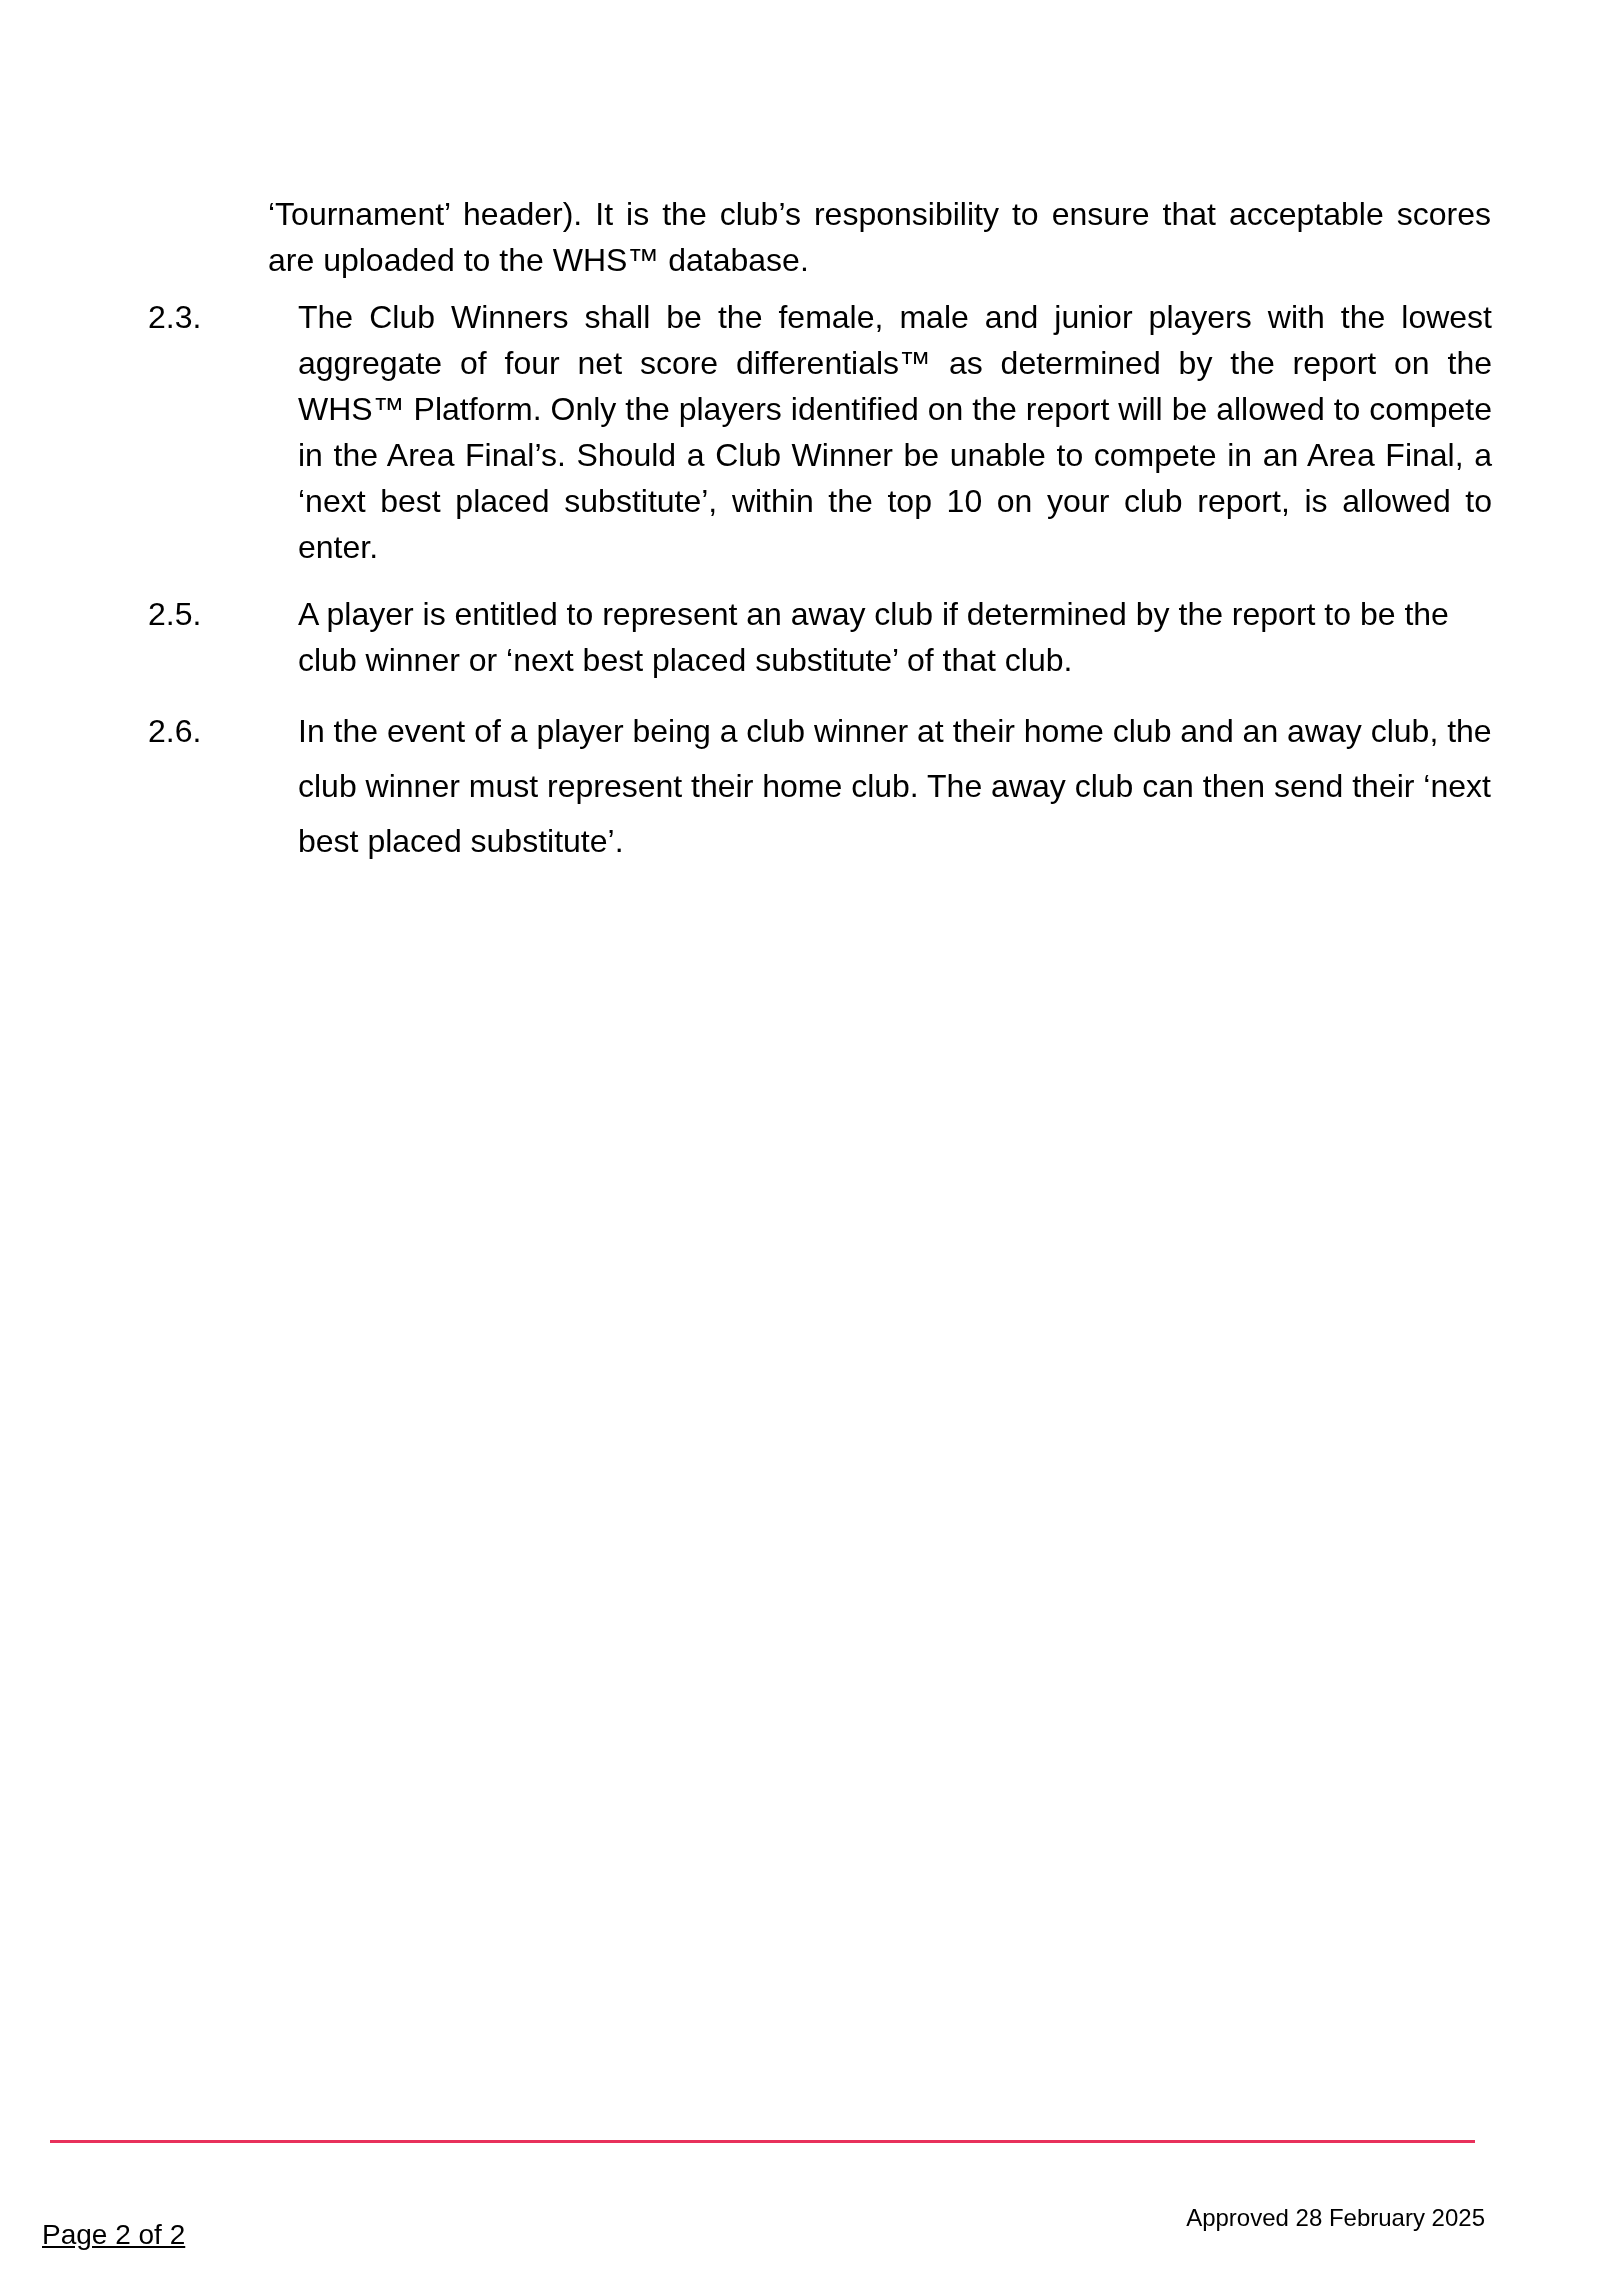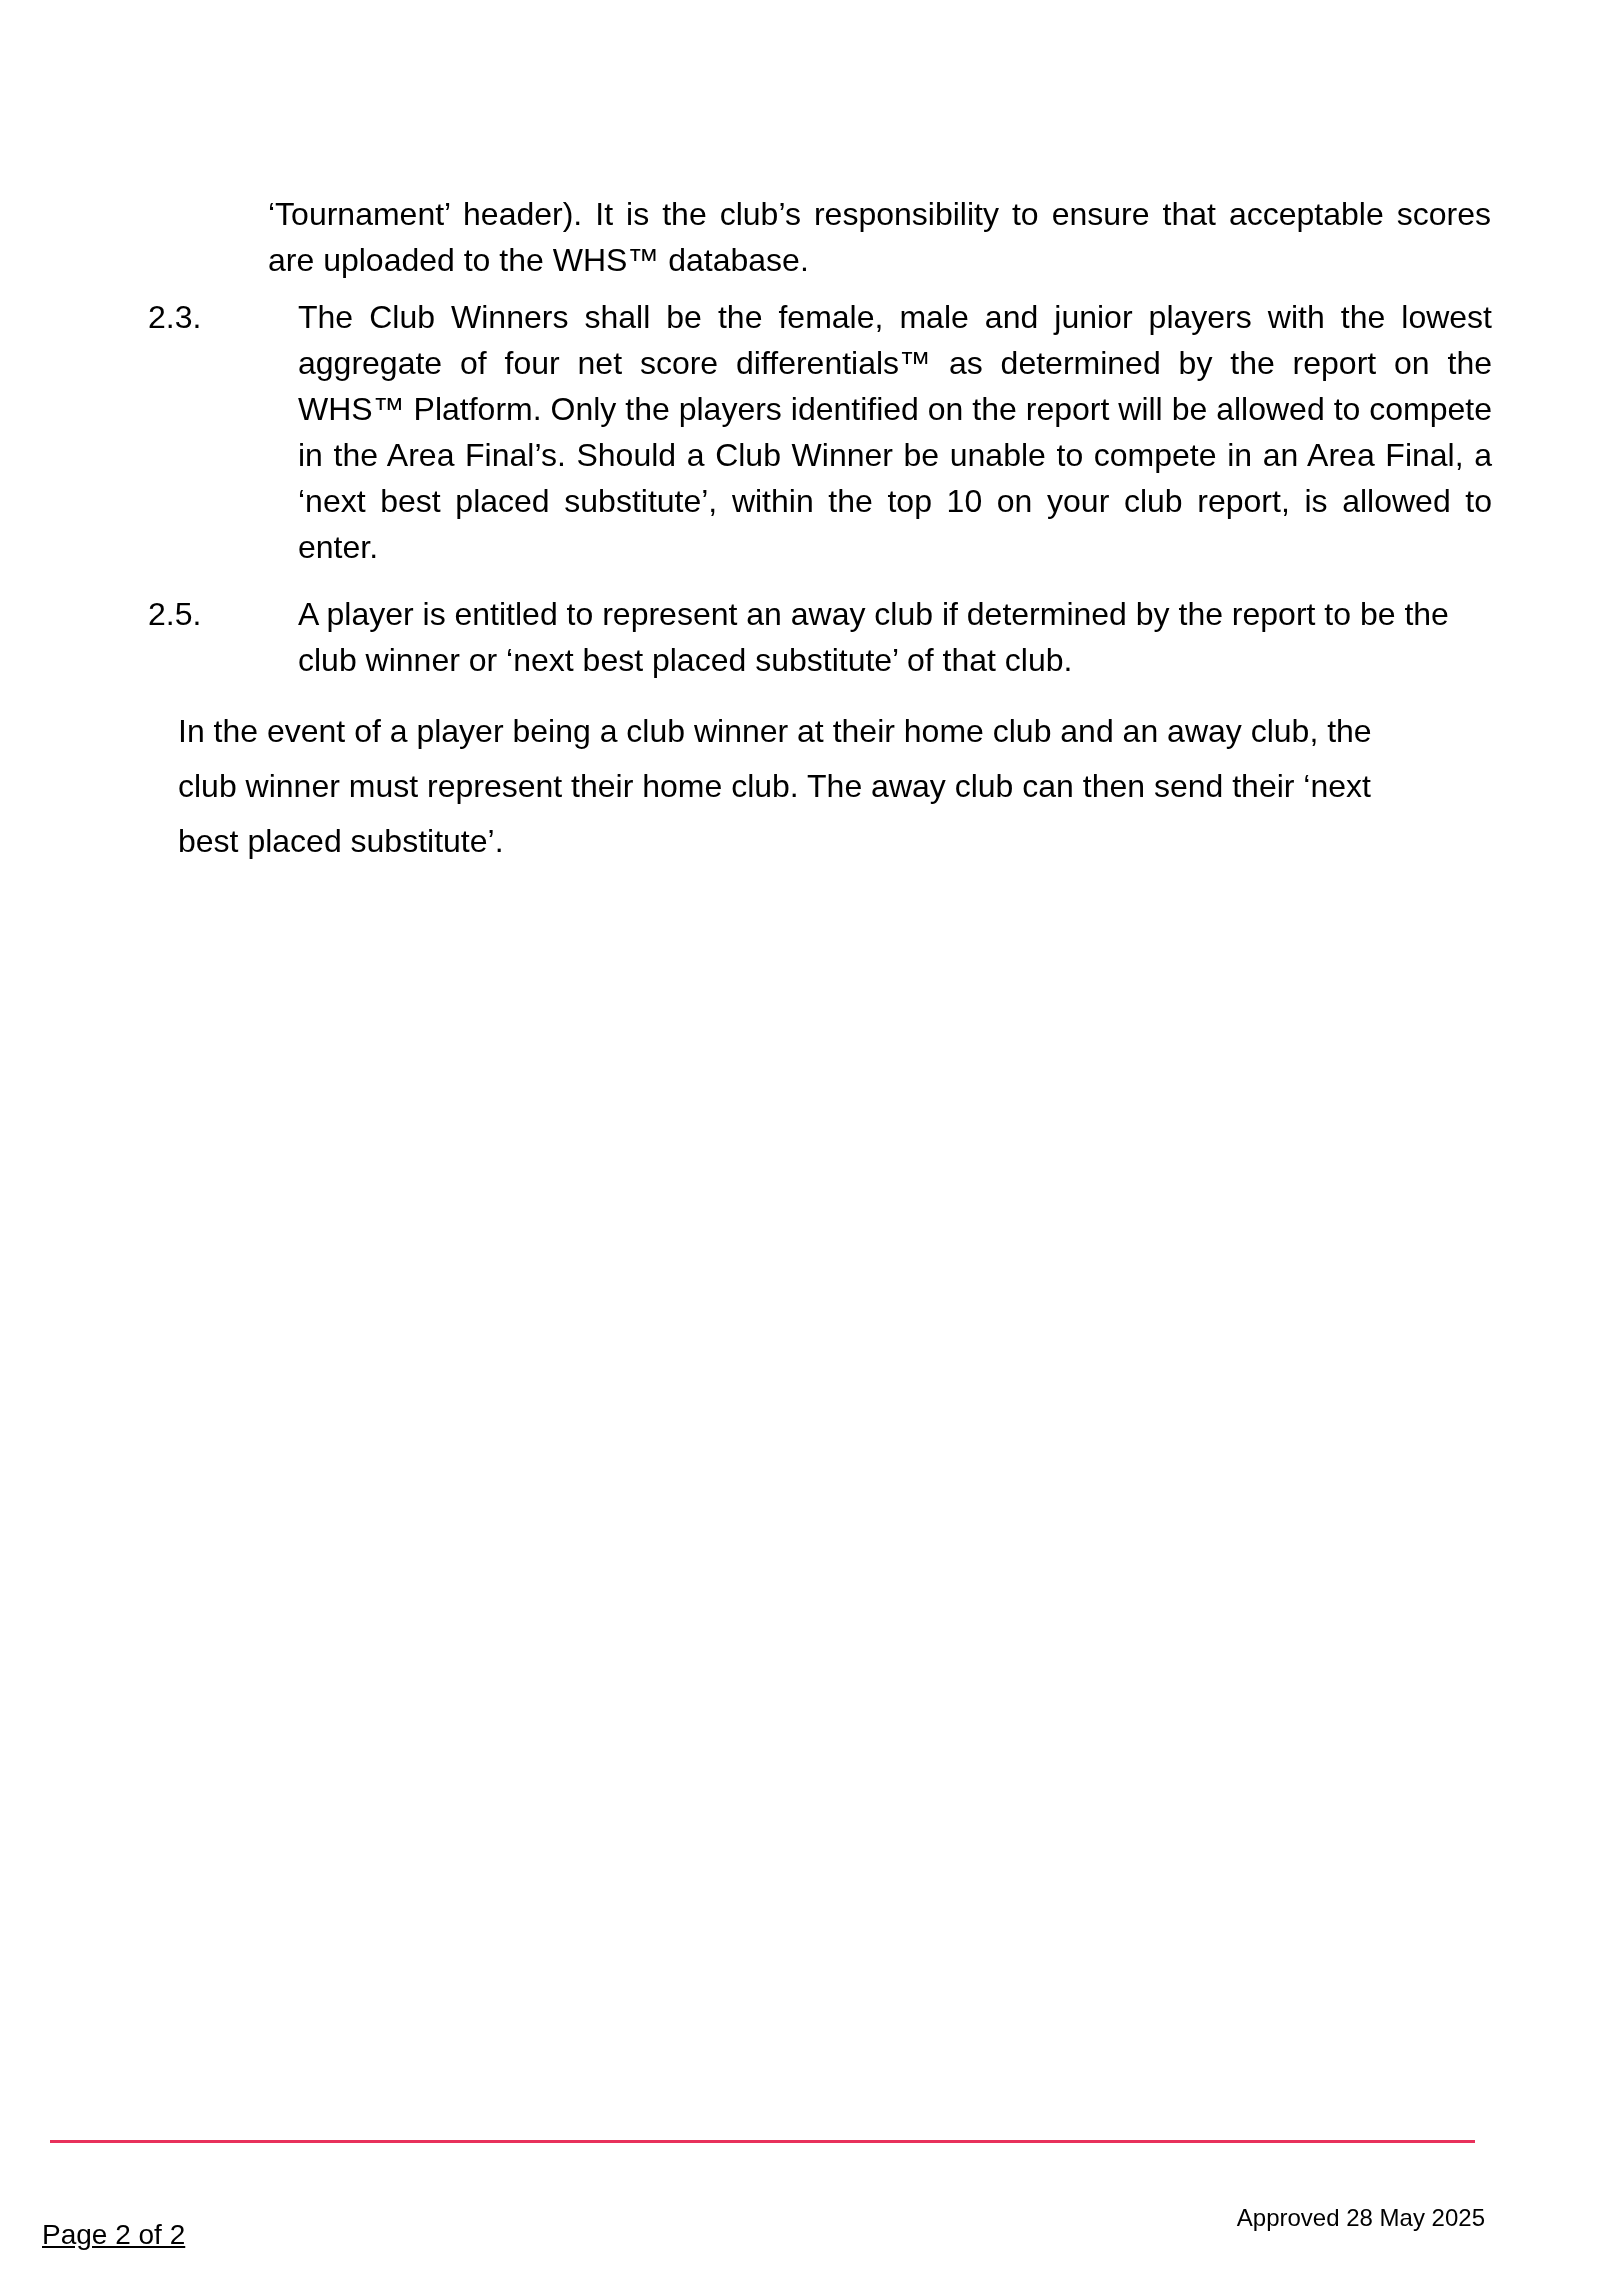--- a/index.html
+++ b/index.html
@@ -79,25 +79,26 @@
       <div class="text justify">The Club Winners shall be the female, male and junior players with the lowest aggregate of four net score differentials™ as determined by the report on the WHS™ Platform. Only the players identified on the report will be allowed to compete in the Area Final’s. Should a Club Winner be unable to compete in an Area Final, a ‘next best placed substitute’, within the top 10 on your club report, is allowed to enter.</div>
     </div>
 
 
     <div class="clause">
       <div class="num">2.5.</div>
       <div class="text left">A player is entitled to represent an away club if determined by the report to be the club winner or ‘next best placed substitute’ of that club.</div>
     </div>
 
     <div class="clause">
+      <div class="num loose">2.6.</div>
       <div class="text left loose">In the event of a player being a club winner at their home club and an away club, the club winner must represent their home club. The away club can then send their ‘next best placed substitute’.</div>
     </div>
 
   </div>
 
   <div class="footer-divider" style="background: rgb(232, 49, 91);"></div>
 
-  <div class="approved-date">Approved 28 May 2025</div>
+  <div class="approved-date">Approved 28 February 2025</div>
 
   <div class="page-number">Page 2 of 2</div>
 
 </div>
 
 
 </body></html>

